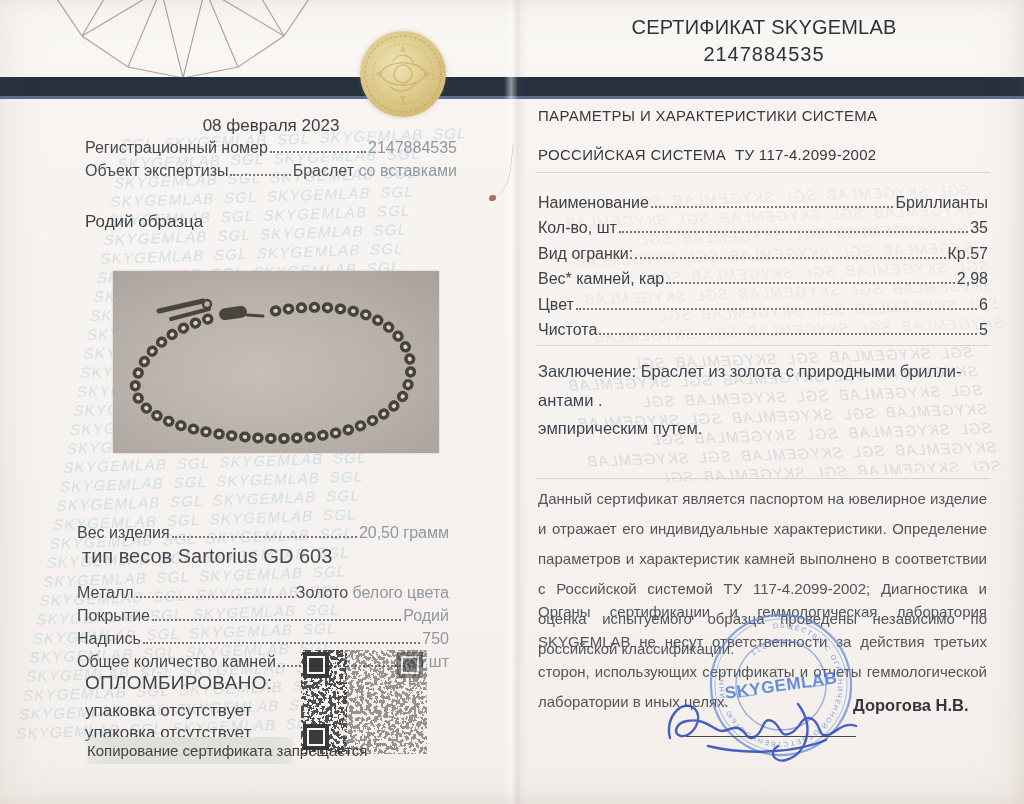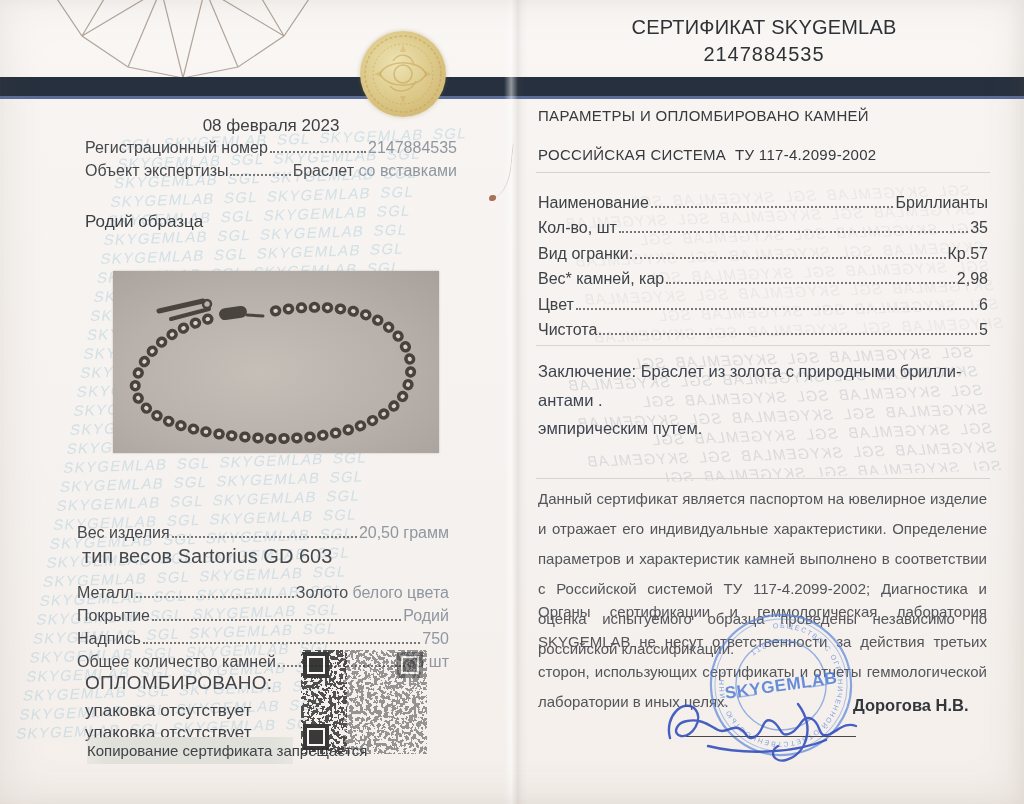--- a/index.html
+++ b/index.html
@@ -244,21 +244,21 @@
         <feComposite in="c" in2="d" operator="in"></feComposite>
       </filter>
       <rect x="0" y="0" width="46" height="104" filter="url(#qrn)" opacity="0.95"></rect>
       <rect x="42" y="0" width="84" height="104" filter="url(#qrn)" opacity="0.55"></rect>
     </svg>
     <div class="finder f-tl"></div>
     <div class="finder f-tr"></div>
     <div class="finder f-bl"></div>
   </div>
 
-  <div class="sec-title">ПАРАМЕТРЫ И ОПЛОМБИРОВАНО КАМНЕЙ</div>
+  <div class="sec-title">ПАРАМЕТРЫ И ХАРАКТЕРИСТИКИ СИСТЕМА</div>
   <div class="sec-system">РОССИЙСКАЯ СИСТЕМА  ТУ 117-4.2099-2002</div>
   <div class="hr hr1"></div>
 
   <div class="params">
     <div class="row">
       <span>Наименование</span>
         <span class="dots"></span>
         <span class="vr">Бриллианты</span>
     </div>
     <div class="row">

